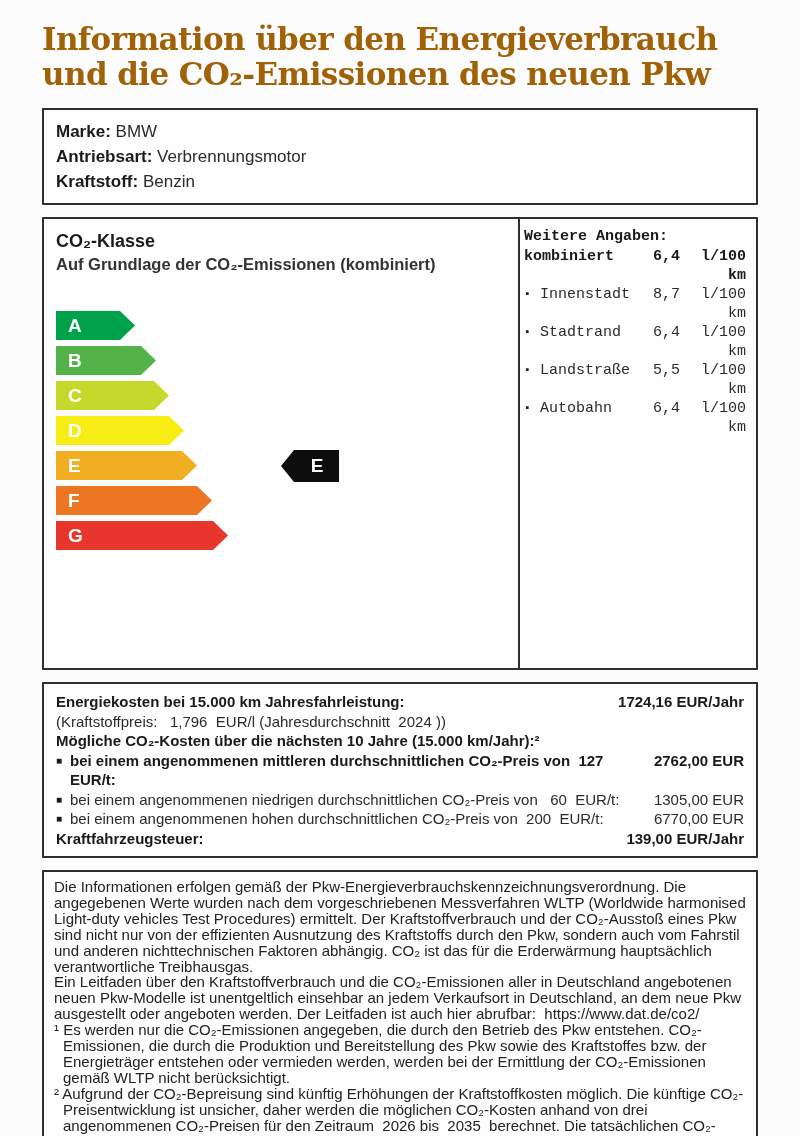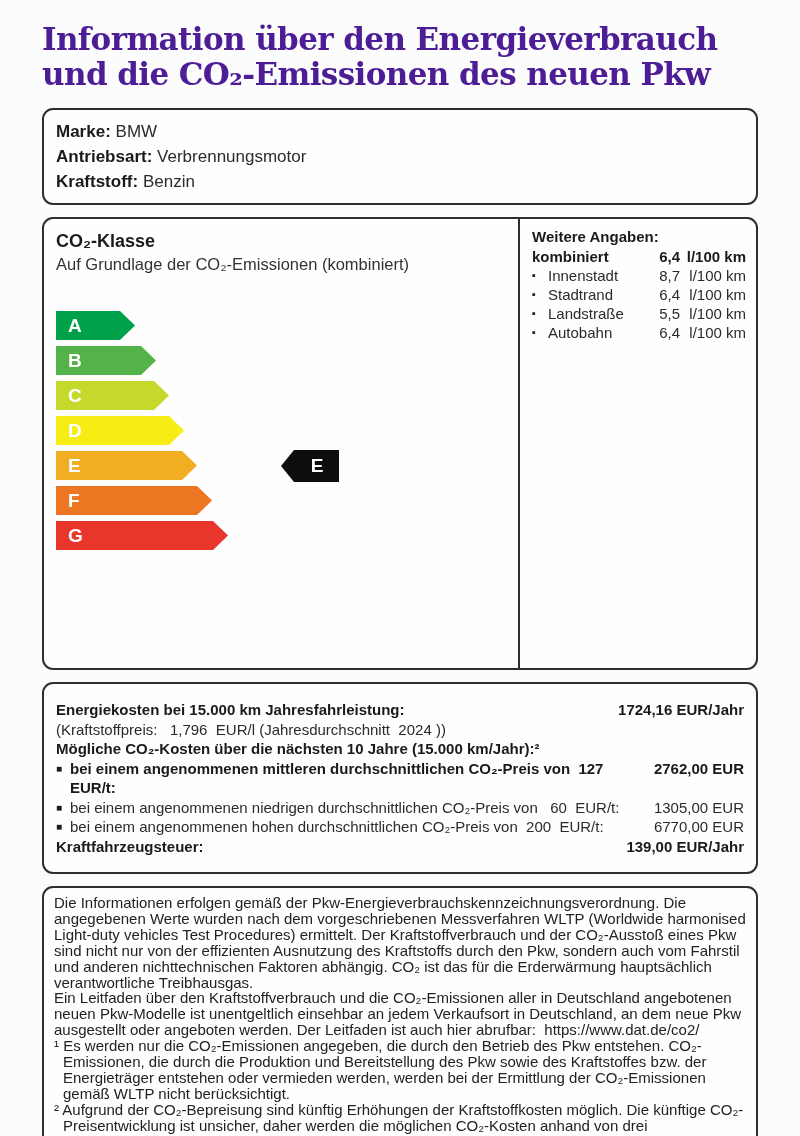--- a/index.html
+++ b/index.html
@@ -12,75 +12,75 @@
   }
   .page { padding: 22px 42px 0 42px; }
 
   
   .title {
     font-family: "DejaVu Serif", serif;
     font-weight: 700;
     font-size: 31px;
     line-height: 35px;
     letter-spacing: -0.6px;
-    color: #4c1d95;
+    color: #a16207;
     margin-bottom: 16px;
   }
 
   .box {
     border: 2px solid #2e2e2e;
-    border-radius: 11px;
+    border-radius: 1px;
     background: #fefefe;
     margin-bottom: 12px;
   }
   b, .b { font-weight: 700; color: #1a1a1a; }
 
   
   .vehicle-box { padding: 9px 12px; display: grid; grid-template-columns: 352px 1fr; font-size: 17px; }
   .vehicle-box .row { line-height: 25px; white-space: nowrap; }
 
   
   .consumption-box { padding: 8px 12px; font-size: 17px; }
   .consumption-box .c-row { display: flex; justify-content: space-between; line-height: 26px; }
 
   
   .co2-box { display: flex; height: 453px; margin-bottom: 12px; }
   .co2-left { width: 476px; padding: 10px 12px; border-right: 2px solid #2e2e2e; }
   .co2-left .heading { font-size: 18px; line-height: 24px; }
-  .co2-left .subheading { font-size: 16.5px; line-height: 22px; color: #333; }
+  .co2-left .subheading { font-size: 16.5px; line-height: 22px; color: #333; font-weight: bold; }
   .scale { margin-top: 36px; }
   .arrow-row { position: relative; margin-bottom: 6px; height: 29px; }
   .class-arrow {
     height: 29px;
     clip-path: polygon(0 0, calc(100% - 15px) 0, 100% 50%, calc(100% - 15px) 100%, 0 100%);
     display: flex; align-items: center;
     padding-left: 12px;
     color: #fff; font-weight: 700; font-size: 19px;
   }
   .class-marker {
     position: absolute; left: 225px; top: -1px;
     width: 58px; height: 32px;
     color: #fff; font-weight: 700; font-size: 19px;
     clip-path: polygon(0 50%, 13px 0, 100% 0, 100% 100%, 13px 100%);
     display: flex; align-items: center; justify-content: center;
     padding-left: 14px;
   }
-  .co2-right { flex: 1; padding: 8px 10px 8px 12px; font-size: 15px; }
+  .co2-right { flex: 1; padding: 8px 10px 8px 4px; font-size: 15px; font-family: Liberation Mono, monospace; }
   .co2-right .heading { line-height: 20px; }
   .co2-right .sub2 { margin-top: 20px; line-height: 19px; }
   .fuel-row { display: flex; line-height: 19px; }
   .fuel-row .dot { width: 16px; font-size: 11px; color: #1a1a1a; }
   .fuel-row .name { flex: 1; }
   .fuel-row .num { width: 32px; text-align: right; }
   .fuel-row .unit { width: 66px; text-align: right; }
   .fuel-head { padding-left: 0; }
   .fuel-head .name { flex: 1; }
 
   
-  .costs-box { padding: 16px 12px; font-size: 15px; }
+  .costs-box { padding: 8px 12px; font-size: 15px; }
   .costs-box .c4-row { display: flex; line-height: 19.5px; }
   .costs-box .txt { flex: 1; }
   .costs-box .val { text-align: right; white-space: nowrap; }
   .costs-box .dot { width: 14px; font-size: 10px; color: #1a1a1a; }
   .costs-box .bold, .costs-box .bold .txt, .costs-box .bold .val { font-weight: 700; color: #1a1a1a; }
 
   
   .fineprint-box { padding: 7px 10px; font-size: 15px; line-height: 15.9px; color: #222; margin-bottom: 9px; }
   .fineprint-box p { margin: 0; }
   .fineprint-box p.fn { padding-left: 9px; text-indent: -9px; }

